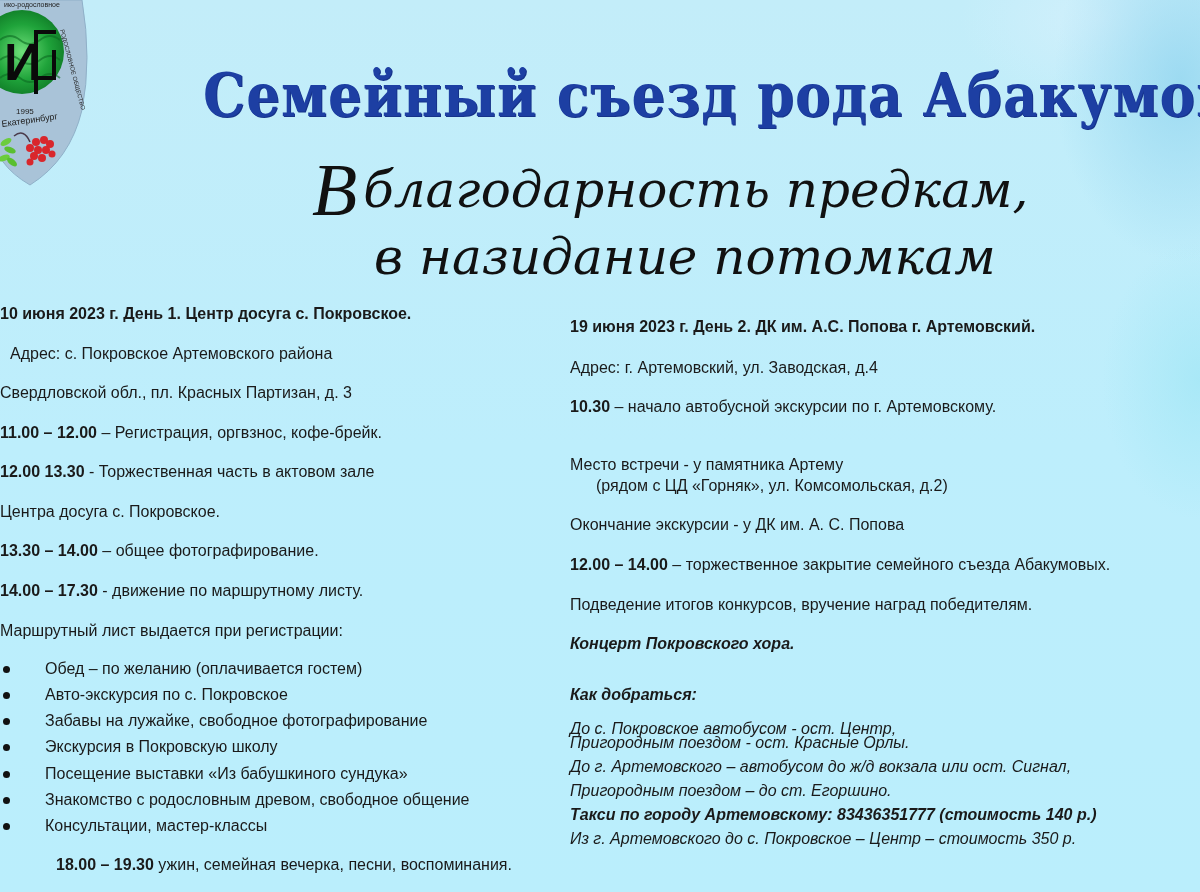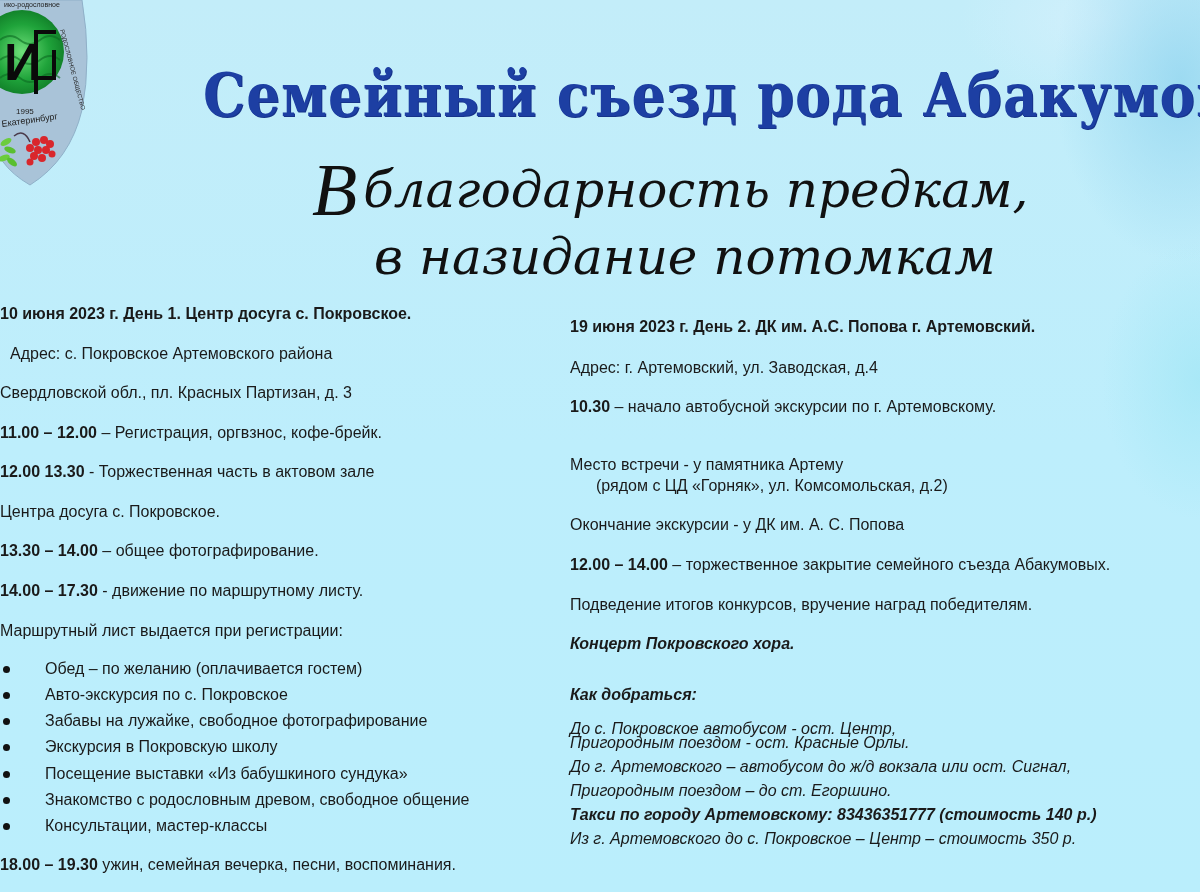--- a/index.html
+++ b/index.html
@@ -123,21 +123,21 @@
   </div>
 <div class="bullet-row" style="top:791px;">
     <span class="dot"></span>
     <span class="txt">Знакомство с родословным древом, свободное общение</span>
   </div>
 <div class="bullet-row" style="top:817px;">
     <span class="dot"></span>
     <span class="txt">Консультации, мастер-классы</span>
   </div>
 
-<div class="line" style="left:0;top:856px;"><span class="b">18.00 – 19.30</span><span> ужин, семейная вечерка, песни, воспоминания.</span></div>
+<div class="line" style="left:12px;top:856px;padding-left:44px;"><span class="b">18.00 – 19.30</span><span> ужин, семейная вечерка, песни, воспоминания.</span></div>
 
 <div class="line b" style="left:570px;top:318px;">19 июня 2023 г. День 2. ДК им. А.С. Попова г. Артемовский.</div>
 <div class="line" style="left:570px;top:359px;">Адрес: г. Артемовский, ул. Заводская, д.4</div>
 <div class="line" style="left:570px;top:398px;"><span class="b">10.30</span><span> – начало автобусной экскурсии по г. Артемовскому.</span></div>
 <div class="line" style="left:570px;top:456px;">Место  встречи - у памятника Артему</div>
 <div class="line" style="left:584px;top:477px;margin-left:12px;">(рядом с ЦД «Горняк», ул. Комсомольская, д.2)</div>
 <div class="line" style="left:570px;top:516px;">Окончание экскурсии - у ДК им. А. С. Попова</div>
 <div class="line" style="left:570px;top:556px;"><span class="b">12.00 – 14.00</span><span> – торжественное закрытие семейного съезда Абакумовых.</span></div>
 <div class="line" style="left:570px;top:596px;">Подведение итогов конкурсов, вручение наград победителям.</div>
 <div class="line bi" style="left:570px;top:635px;">Концерт Покровского хора.</div>

